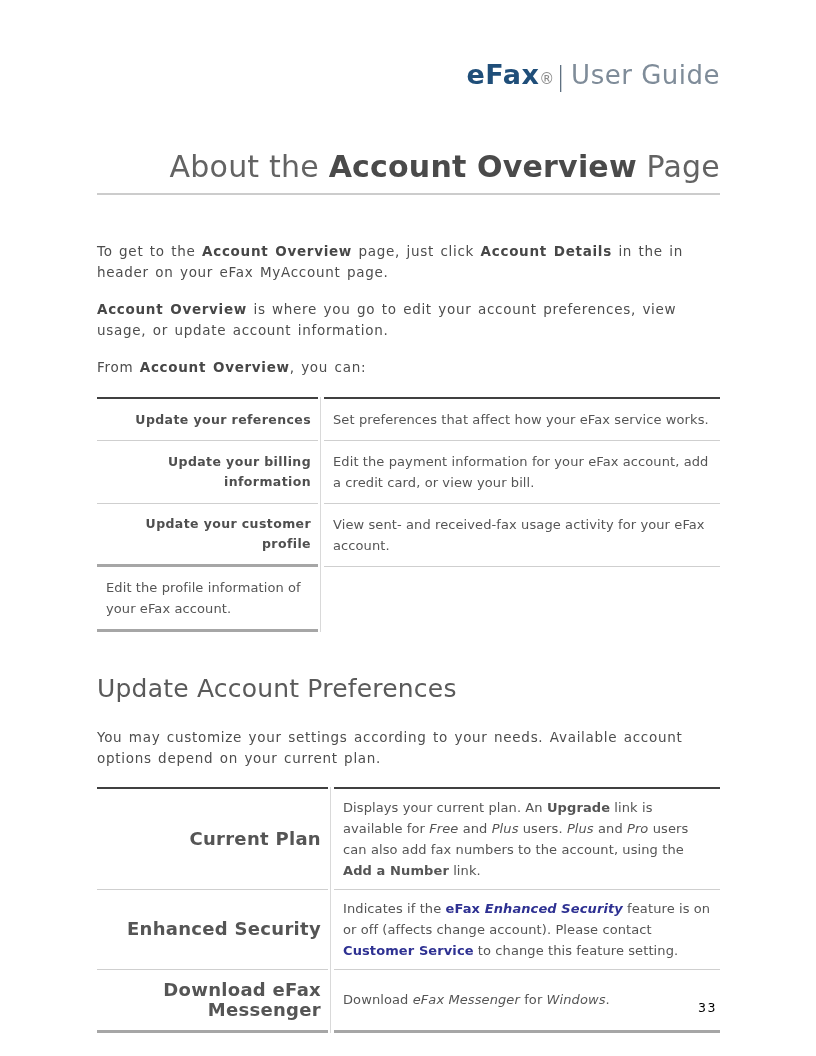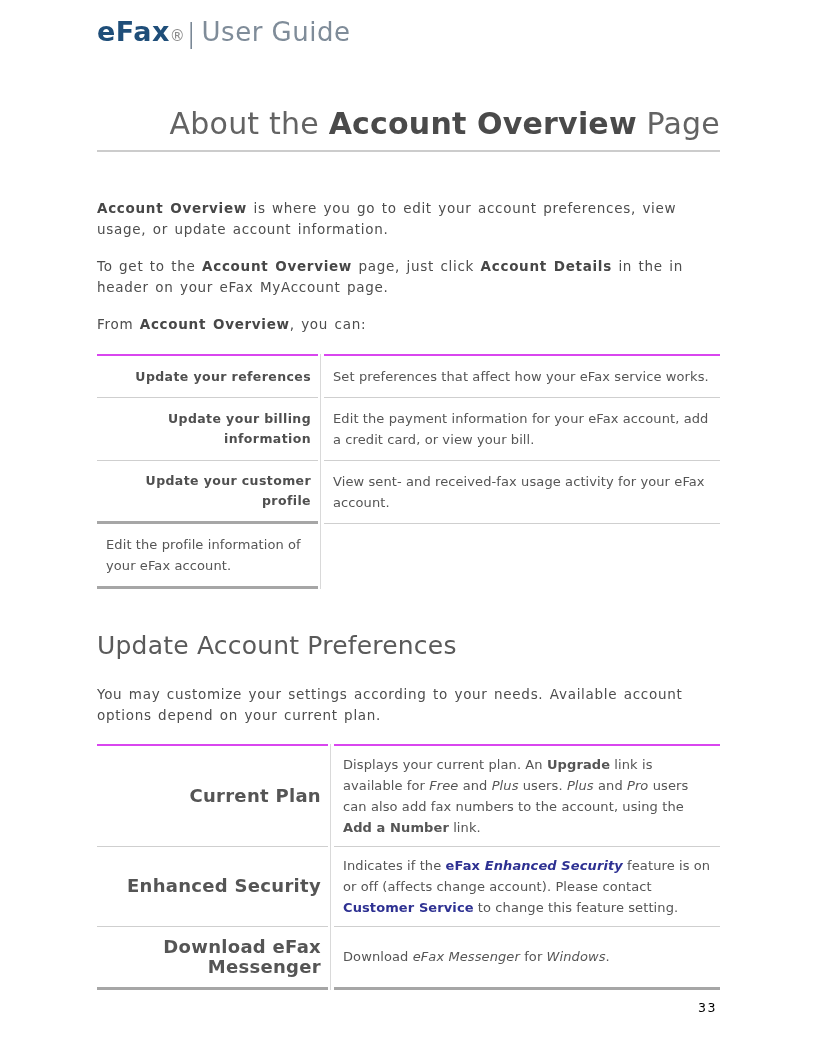--- a/index.html
+++ b/index.html
@@ -12,21 +12,21 @@
     width:816px;height:1056px;
     margin:0 auto;
     background:#ffffff;
     font-family:"DejaVu Sans", sans-serif;
     color:#4d4d4d;
     overflow:hidden;
   }
   .content{margin-left:97px;width:623px;}
 
   
-  .header{padding-top:16px;white-space:nowrap;}
+  .header{padding-top:16px;text-align:right;white-space:nowrap;margin-top:43px;}
   .brand{font-size:27px;font-weight:bold;color:var(--brand_navy);letter-spacing:.5px;}
   .regmark{font-size:15px;color:#8a8a8a;font-weight:normal;vertical-align:baseline;}
   .hdr-divider{font-size:26px;color:#56687a;font-weight:200;padding:0 6px 0 2px;position:relative;top:1px;}
   .product{font-size:26px;color:#7f8c99;letter-spacing:.5px;}
 
   
   .title-block{
     margin-top:58px;text-align:right;
     font-size:30px;color:#636363;letter-spacing:.2px;
     padding-bottom:7px;border-bottom:2px solid #cccccc;
@@ -49,21 +49,21 @@
   .accent{color:var(--accent_navy);}
 
   
   .tbl{display:grid;column-gap:6px;position:relative;margin-top:19px;}
   .tbl1{grid-template-columns:221px 1fr;}
   .tbl2{grid-template-columns:231px 1fr;margin-top:18px;}
   .vline{position:absolute;top:0;bottom:0;width:1px;background:#d9d9d9;}
   .tbl1 .vline{left:223px;}
   .tbl2 .vline{left:233px;}
   .cell{border-bottom:1px solid #cfcfcf;}
-  .cell.r-first{border-top:2px solid #d946ef;}
+  .cell.r-first{border-top:2px solid #404040;}
   .cell.r-last{border-bottom:3px solid #a6a6a6;}
   .lbl{
     display:flex;align-items:center;justify-content:flex-end;
     text-align:right;padding:10px 7px 10px 0;
     font-weight:bold;color:#4f4f4f;line-height:20px;
   }
   .tbl1 .lbl{font-size:12.5px;letter-spacing:.4px;}
   .tbl2 .lbl{font-size:18px;letter-spacing:.3px;color:#555555;}
   .dsc{
     padding:10px 8px 10px 9px;
@@ -92,22 +92,22 @@
 <div class="page">
   <div class="content">
 
     <div class="header">
       <span class="brand">eFax</span><span class="regmark">®</span><span class="hdr-divider">|</span><span class="product">User Guide</span>
     </div>
 
     <div class="title-block"><span>About the </span><span class="b">Account Overview</span><span> Page</span></div>
 
     <div class="intro">
+      <p class="para"><span>To get to the </span><span class="b">Account Overview</span><span> page, just click </span><span class="b">Account Details</span><span> in the in header on your eFax MyAccount page.</span></p>
       <p class="para"><span class="b">Account Overview</span><span> is where you go to edit your account preferences, view usage, or update account information.</span></p>
-      <p class="para"><span>To get to the </span><span class="b">Account Overview</span><span> page, just click </span><span class="b">Account Details</span><span> in the in header on your eFax MyAccount page.</span></p>
       <p class="para"><span>From </span><span class="b">Account Overview</span><span>, you can:</span></p>
     </div>
 
     <div class="tbl tbl1">
       <div class="vline"></div>
 
       <div class="cell lbl r-first">Update your references</div>
       <div class="cell dsc r-first">
           <span class="dsc-inner"><span>Set preferences that affect how your eFax service works.</span></span>
         </div>

